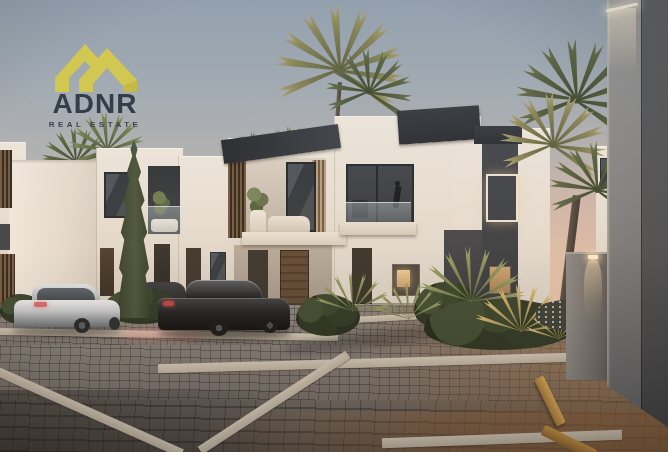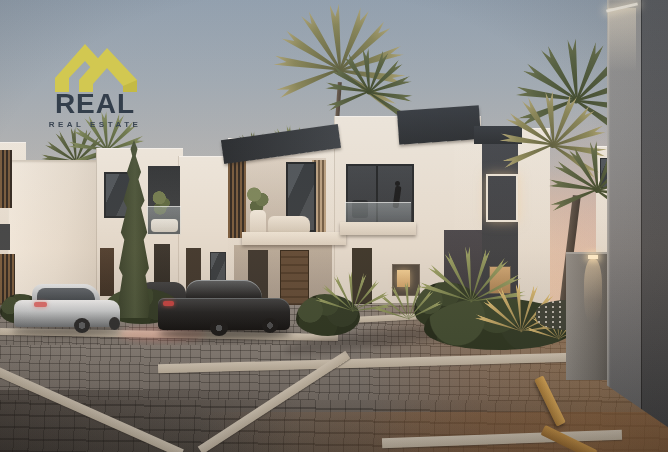--- a/index.html
+++ b/index.html
@@ -373,17 +373,17 @@
 
   <div class="s" style="left:0;top:0;width:668px;height:452px;z-index:34;pointer-events:none;background:linear-gradient(180deg,rgba(90,110,140,.07),rgba(235,170,115,.08) 55%,rgba(35,28,22,.16));"></div>
   <div class="s" style="left:0;top:0;width:668px;height:452px;z-index:34;pointer-events:none;background:radial-gradient(ellipse at 45% 45%,transparent 60%,rgba(25,22,20,.18) 100%);"></div>
 
   <div class="s" style="left:38px;top:28px;width:114px;height:106px;z-index:40">
     <svg width="100" height="62" viewBox="0 0 100 62" style="position:absolute;left:7px;top:2px">
       <polygon points="24,48 24,62 10,62 10,48 40,14 60,36 52,45 40,31" fill="#d2c851"></polygon>
       <polygon points="34,62 34,50 62,18 92,50 92,62 78,62 78,56 62,38 48,54 48,62" fill="#d2c851"></polygon>
       <polygon points="78,62 92,62 92,50 78,56" fill="#c4ba44"></polygon>
     </svg>
-    <div class="s logo-name" style="left:0;top:60px;width:114px">REAL</div>
+    <div class="s logo-name" style="left:0;top:60px;width:114px">ADNR</div>
     <div class="s logo-sub" style="left:0;top:92px;width:114px">REAL ESTATE</div>
   </div>
 
 </div>
 
 </body></html>

